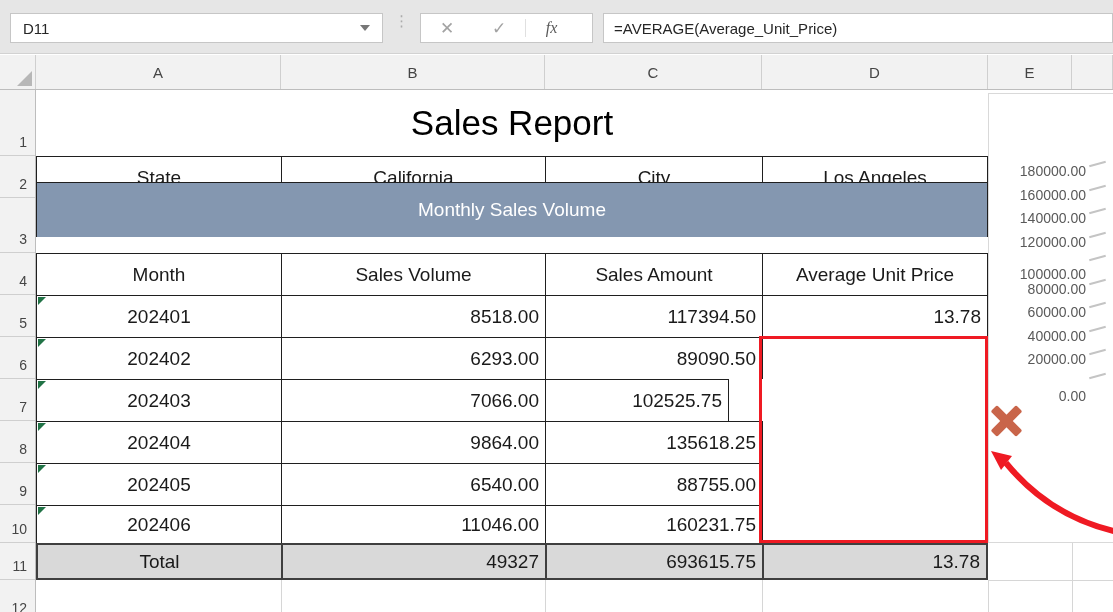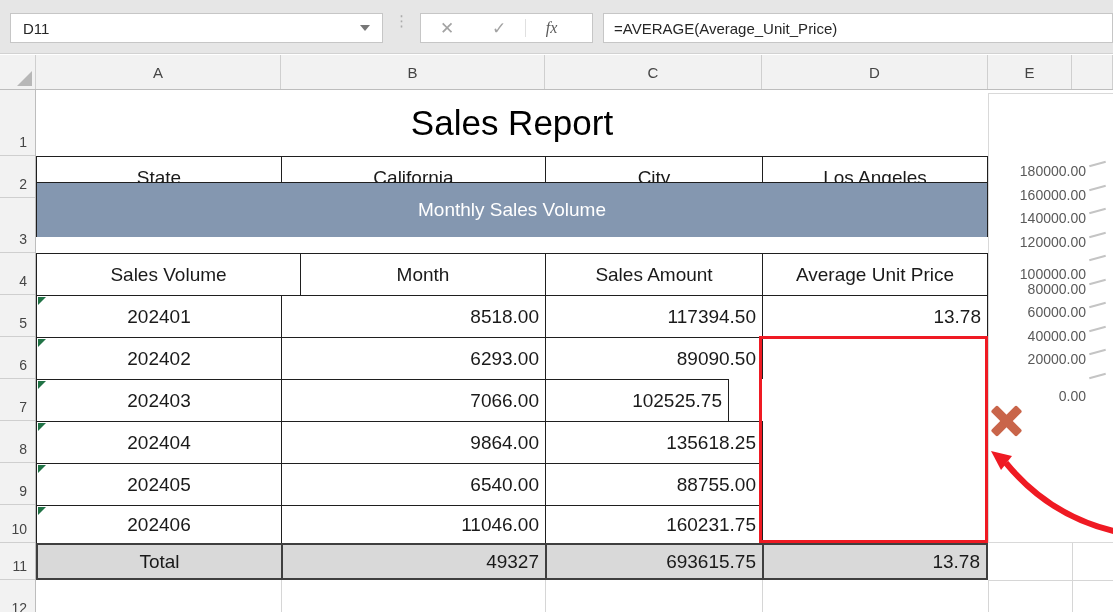--- a/index.html
+++ b/index.html
@@ -118,22 +118,22 @@
       <div class="trow " style="left: 36px; top: 156px; width: 952px; height: 42px;">
         <div class="tcell center" style="width: 245px;">State</div>
         <div class="tcell center" style="width: 264px;">California</div>
         <div class="tcell center" style="width: 217px;">City</div>
         <div class="tcell center last" style="width: 226px;">Los Angeles</div>
       </div>
       <div class="trow bannerrow" style="left: 36px; top: 182px; width: 952px; height: 55px;">
         <div class="tcell center last" style="width: 952px;">Monthly Sales Volume</div>
       </div>
       <div class="trow " style="left: 36px; top: 253px; width: 952px; height: 42px;">
+        <div class="tcell center" style="width: 245px;">Month</div>
         <div class="tcell center" style="width: 264px;">Sales Volume</div>
-        <div class="tcell center" style="width: 245px;">Month</div>
         <div class="tcell center" style="width: 217px;">Sales Amount</div>
         <div class="tcell center last" style="width: 226px;">Average Unit Price</div>
       </div>
       <div class="trow " style="left: 36px; top: 295px; width: 952px; height: 42px;">
         <div class="tcell center" style="width: 245px;">202401</div>
         <div class="tcell right" style="width: 264px;">8518.00</div>
         <div class="tcell right" style="width: 217px;">117394.50</div>
         <div class="tcell right last" style="width: 226px;">13.78</div>
       </div>
       <div class="trow " style="left: 36px; top: 337px; width: 952px; height: 42px;">

